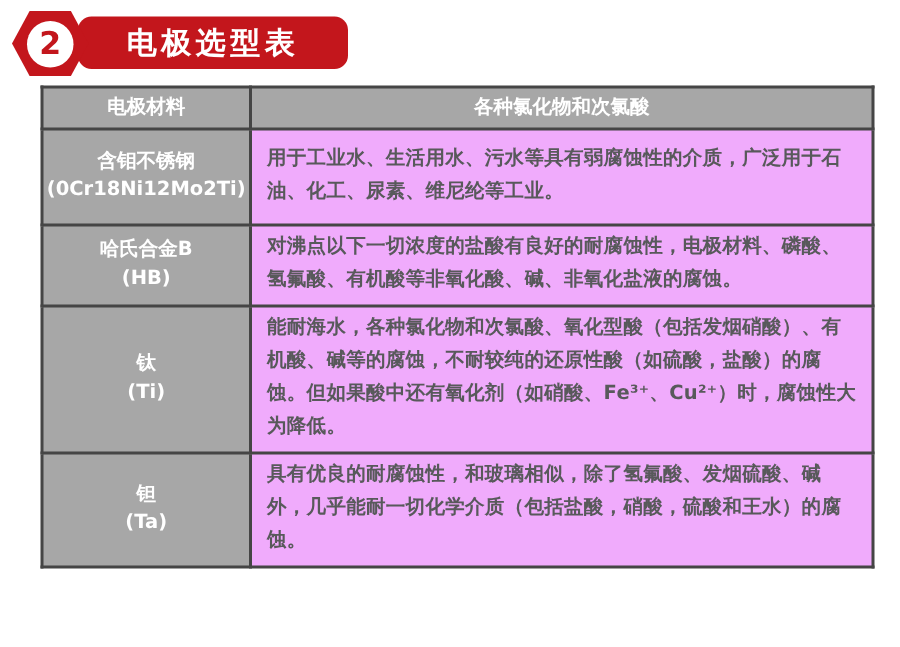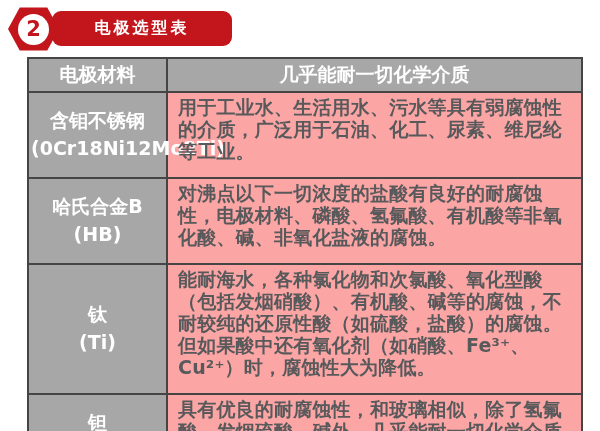--- a/index.html
+++ b/index.html
@@ -13,21 +13,21 @@
     font-family:"DejaVu Sans","Liberation Sans",sans-serif;}
   .stage{position:relative;width:600px;height:431px;background:#fff;}
 
   
   .banner{
     position:absolute;left:52px;top:11px;width:180px;height:35px;
     background:var(--accent-red);border-radius:9px;
     display:flex;align-items:center;justify-content:center;
   }
   .banner-label{
-    color:#fff;font-size:16px;font-weight:bold;letter-spacing:3px;white-space:nowrap;
+    color:#fff;font-size:20px;font-weight:bold;letter-spacing:3px;white-space:nowrap;
   }
   .hex-badge{
     position:absolute;left:8px;top:6px;width:51px;height:46px;
     background:var(--accent-red);
     -webkit-clip-path:polygon(0 50%,23% 3%,77% 3%,100% 50%,77% 97%,23% 97%);
     clip-path:polygon(0 50%,23% 3%,77% 3%,100% 50%,77% 97%,23% 97%);
     display:flex;align-items:center;justify-content:center;
   }
   .hex-inner{
     width:31px;height:31px;border-radius:50%;background:#fff;
@@ -36,29 +36,29 @@
   .hex-number{color:var(--accent-red);font-size:21px;font-weight:bold;line-height:1;}
 
   
   table.sel{
     position:absolute;left:27px;top:57px;width:556px;
     border-collapse:collapse;table-layout:fixed;
   }
   table.sel col.c1{width:139px;}
   table.sel td,table.sel th{
     border:2px solid var(--border-gray);
-    font-size:19px;font-weight:bold;vertical-align:middle;
+    font-size:13px;font-weight:bold;vertical-align:middle;
   }
   th.gray,td.gray{
     background:var(--cell-gray);color:#fff;text-align:center;
     white-space:pre-line;line-height:1.45;padding:2px 2px;
   }
   td.desc{
-    background:#fca5a5;color:var(--text-gray);text-align:left;
-    padding:3px 8px 15px 10px;line-height:22px;letter-spacing:0.2px;
+    background:#f0abfc;color:var(--text-gray);text-align:left;
+    padding:3px 8px 5px 10px;line-height:22px;letter-spacing:0.2px;
   }
   tr.r-header{height:28px;}
   tr.r-1{height:64px;}
   tr.r-2{height:52px;}
   tr.r-3{height:62px;}
   tr.r-4{height:70px;}
   tr.r-5{height:46px;}
 </style>
 </head>
 <body>
@@ -76,21 +76,21 @@
   </div>
 
   <table class="sel">
     <colgroup>
         <col class="c1">
         <col class="c2">
       </colgroup>
     <tbody>
       <tr class="r-header">
         <th class="gray">电极材料</th>
-        <th class="gray">几乎能耐一切化学介质</th>
+        <th class="gray">各种氯化物和次氯酸</th>
       </tr>
       <tr class="r-1">
         <td class="gray">含钼不锈钢
 (0Cr18Ni12Mo2Ti)</td>
         <td class="desc">用于工业水、生活用水、污水等具有弱腐蚀性的介质，广泛用于石油、化工、尿素、维尼纶等工业。</td>
       </tr>
       <tr class="r-2">
         <td class="gray">哈氏合金B
 (HB)</td>
         <td class="desc">对沸点以下一切浓度的盐酸有良好的耐腐蚀性，电极材料、磷酸、氢氟酸、有机酸等非氧化酸、碱、非氧化盐液的腐蚀。</td>

